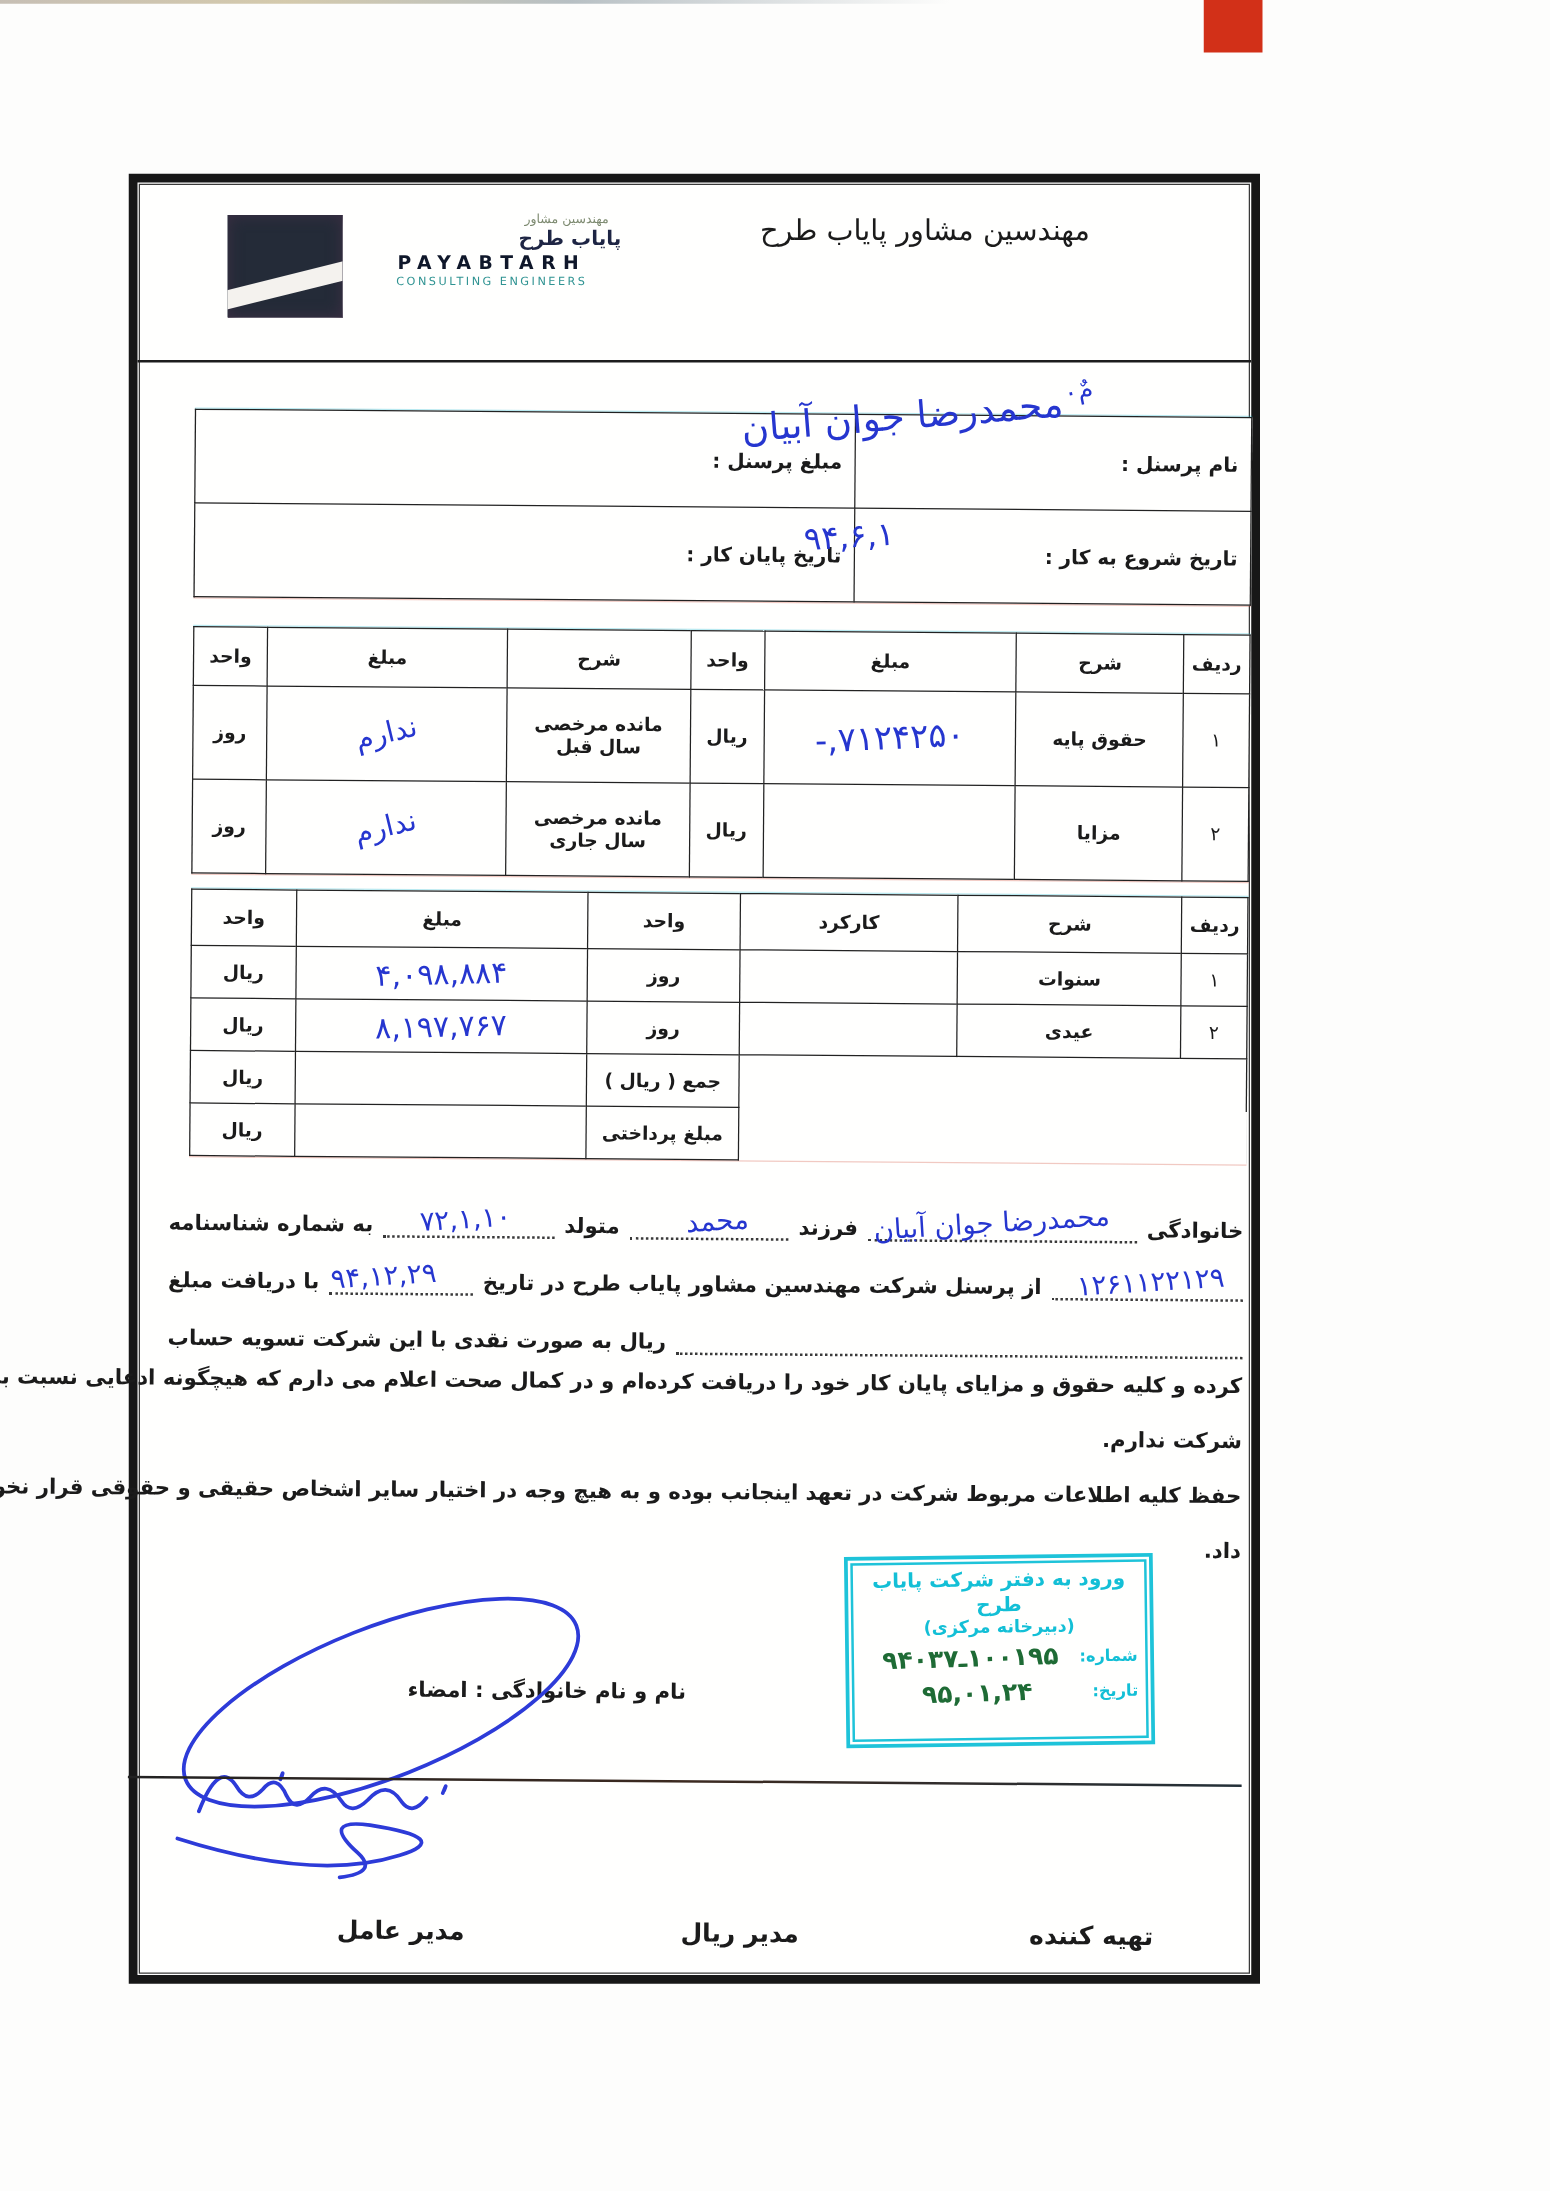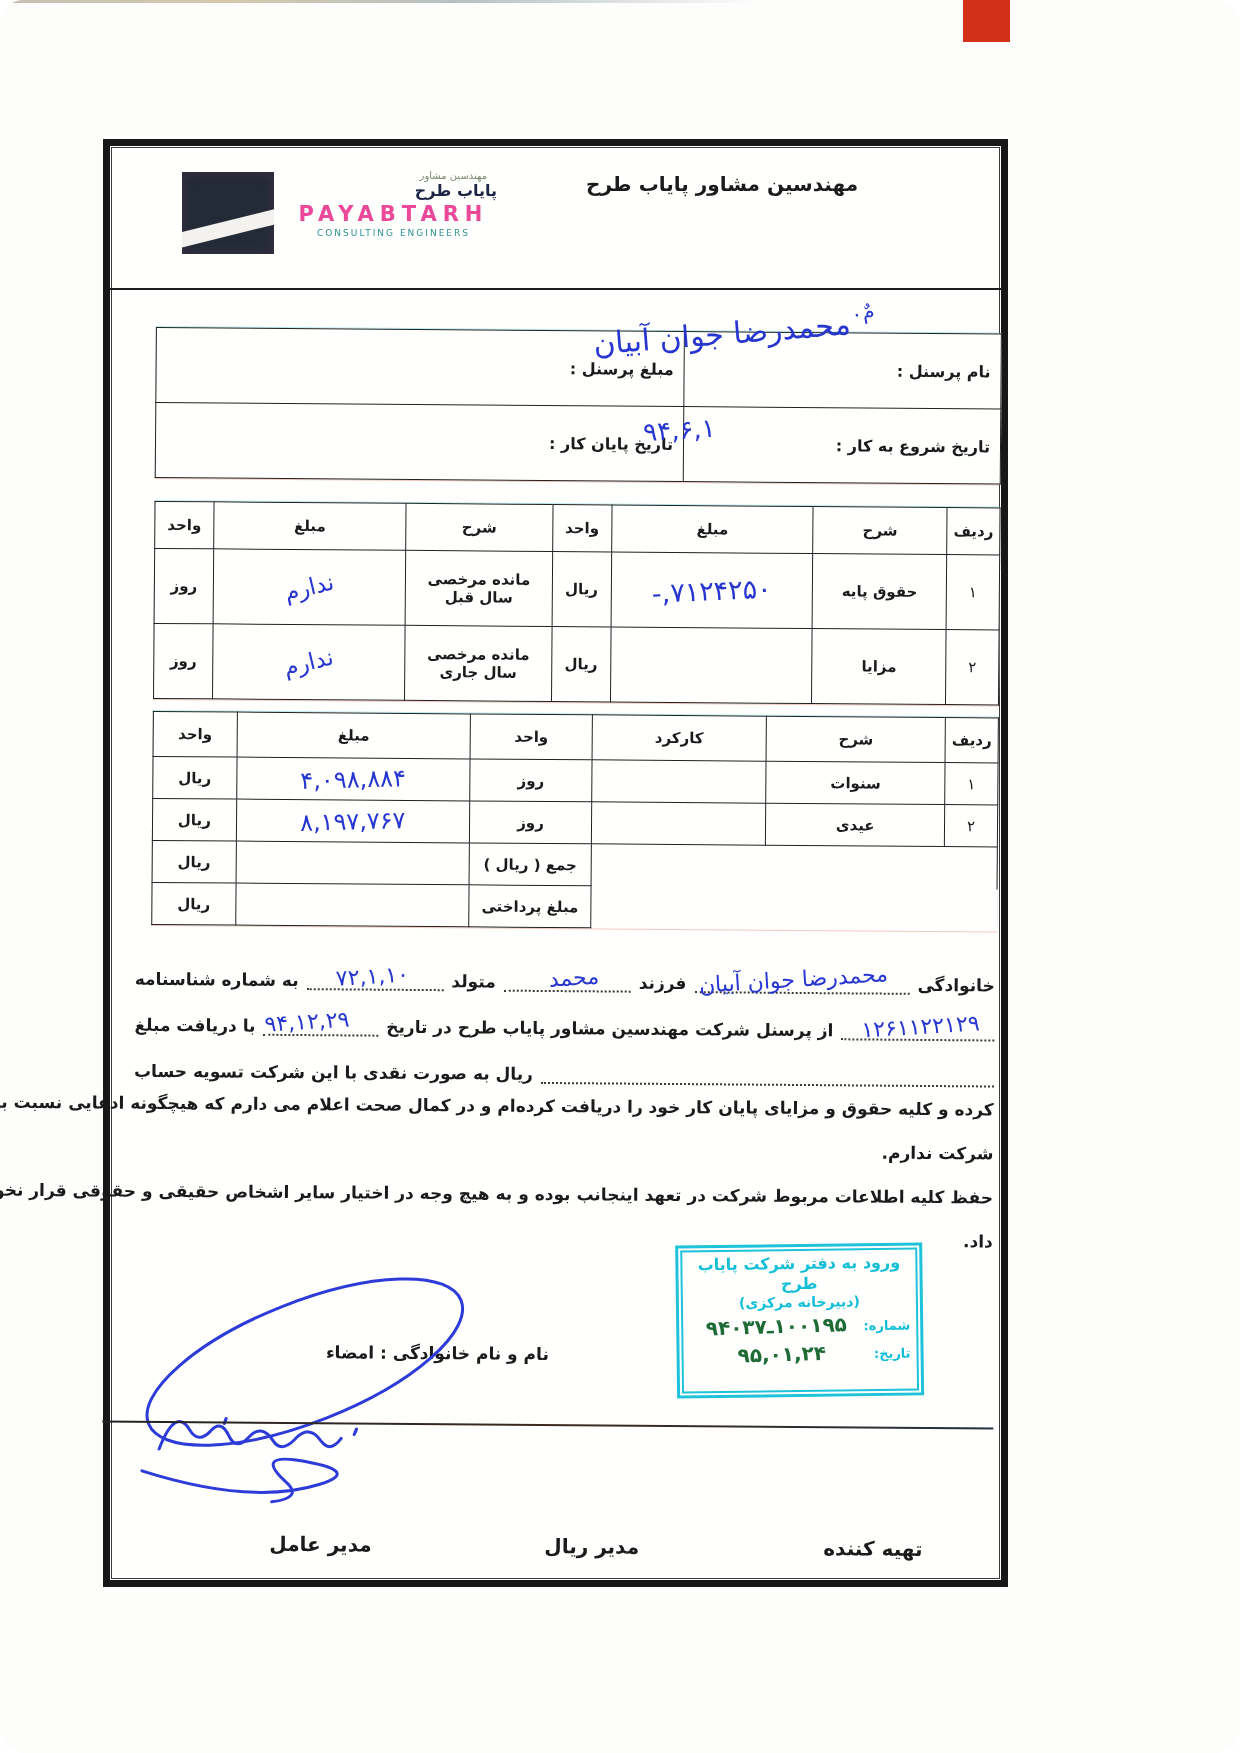--- a/index.html
+++ b/index.html
@@ -1,37 +1,37 @@
 <!DOCTYPE html>
 <html lang="fa"><head>
 <meta charset="utf-8">
 <style>
   html,body{margin:0;padding:0;background:#ffffff;}
   .page{position:relative;width:1240px;height:1753px;background:#fdfdfc;overflow:hidden;
-        font-family:"DejaVu Sans","Liberation Sans",sans-serif;color:#1b1b1b;border-radius:23px;}
+        font-family:"DejaVu Sans","Liberation Sans",sans-serif;color:#1b1b1b;}
   
   .artifact-strip{position:absolute;left:0;top:0;width:760px;height:3px;
         background:linear-gradient(90deg,#9a8c7a,#b3a06b 30%,#7e8d95 60%,rgba(255,255,255,0));opacity:.55;}
   .artifact-red{position:absolute;left:963px;top:0;width:47px;height:42px;background:#d23018;}
   
   .frame{position:absolute;left:103px;top:139px;width:905px;height:1448px;
          border:7px solid #171717;box-sizing:border-box;background:#fffffe;}
   .frame::before{content:"";position:absolute;inset:1px;border:1px solid #3a3a3a;pointer-events:none;}
   .inner{position:absolute;inset:0;}
   
   .header{position:absolute;left:0;top:0;right:0;height:142px;border-bottom:2px solid #1d1d1d;}
   .logo-box{position:absolute;left:72px;top:26px;width:92px;height:82px;background:#242b38;overflow:hidden;
             box-shadow:inset 0 0 12px #3d2f44;}
   .logo-stripe{position:absolute;left:-8px;top:48px;width:115px;height:15px;background:#f4f2ee;transform:rotate(-14deg);}
   .logo-text{position:absolute;left:176px;top:24px;width:215px;text-align:center;line-height:1.15;}
   .logo-fa-small{font-size:10px;color:#7d8a70;display:block;text-align:right;padding-right:14px;filter:blur(.4px);}
   .logo-fa-big{font-size:16px;font-weight:bold;color:#1e2544;display:block;text-align:right;padding-right:4px;}
-  .logo-en{font-size:21px;font-weight:bold;letter-spacing:6px;color:#ec4899;display:block;margin-top:2px;}
+  .logo-en{font-size:15px;font-weight:bold;letter-spacing:6px;color:#0f172a;display:block;margin-top:2px;}
   .logo-en-small{font-size:9px;letter-spacing:2px;color:#2f9392;display:block;margin-top:2px;filter:blur(.3px);}
-  .title1{position:absolute;right:64px;top:26px;width:430px;text-align:center;font-size:20px;font-weight:bold;direction:rtl;}
+  .title1{position:absolute;right:46px;top:26px;width:430px;text-align:center;font-size:23px;font-weight:normal;direction:rtl;}
   .title2{position:absolute;right:55px;top:88px;width:430px;text-align:center;font-size:20px;font-weight:bold;direction:rtl;}
   
   .hw{color:#2636cf;font-weight:normal;}
   .tilt{position:absolute;inset:0;transform:rotate(.45deg);transform-origin:440px 300px;}
   .hw-mark{position:absolute;right:128px;top:152px;font-size:20px;color:#2636cf;transform:rotate(-12deg);}
   
   table{border-collapse:collapse;direction:rtl;}
   .doc-table{position:absolute;right:0;width:846px;background:#fffffe;
      box-shadow:0 1px 0 rgba(205,60,40,.28),0 -1px 0 rgba(0,175,205,.28);}
   .doc-table td,.doc-table th{border:1.5px solid #222222;font-size:15px;vertical-align:middle;padding:2px 6px;}

